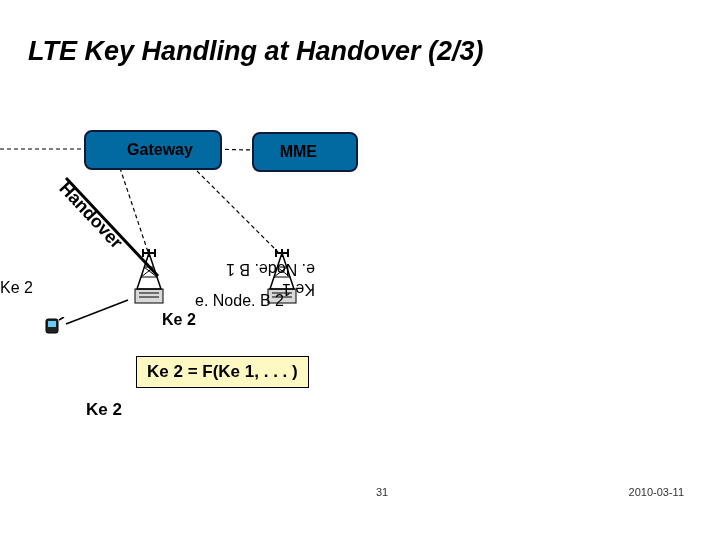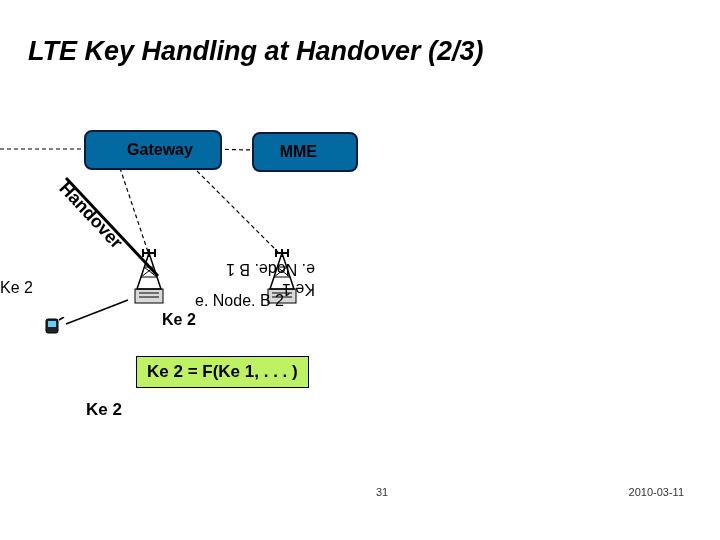--- a/index.html
+++ b/index.html
@@ -23,21 +23,21 @@
   .lbl.ke2left{left:0px;top:279px;}
   .enb2{left:175px;top:292px;margin-left:20px;}
   .ke2b{left:162px;top:311px;color:#000;font-weight:bold;}
   .enb1{left:315px;top:278px;transform:scale(-1,-1);transform-origin:left top;display:inline-block;}
   .ke1{left:315px;top:298px;transform:scale(-1,-1);transform-origin:left top;display:inline-block;}
   
   .handover{position:absolute;left:70px;top:178px;transform:rotate(47deg);transform-origin:left top;font-size:18px;font-weight:bold;color:#000;}
   
   .phone{position:absolute;left:45px;top:317px;width:20px;height:18px;}
   
-  .formula{position:absolute;left:136px;top:356px;border:1px solid #000;background:#bef264;padding:5px 10px;font-size:17px;font-weight:bold;}
+  .formula{position:absolute;left:136px;top:356px;border:1px solid #000;background:#fef9c3;padding:5px 10px;font-size:17px;font-weight:bold;}
   
   .ke2low{position:absolute;left:86px;top:400px;font-size:17px;font-weight:bold;}
   
   .pagenum{position:absolute;left:0;right:0;top:486px;text-align:center;font-size:11px;color:#333;padding-left:44px;}
   .datetxt{position:absolute;right:36px;top:486px;font-size:11px;color:#333;}
 </style>
 </head>
 <body>
 
 <div class="slide">

